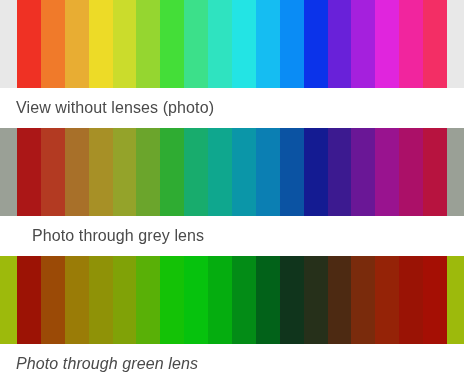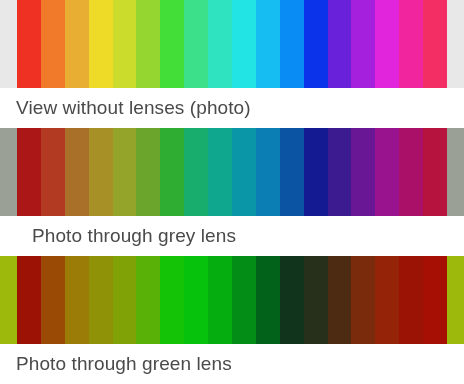--- a/index.html
+++ b/index.html
@@ -49,29 +49,30 @@
     height: 100%;
   }
   .strip .bands .band {
     flex: 1 1 0;
     height: 100%;
   }
   .caption {
     height: 40px;
     line-height: 40px;
     padding: 0 16px 0 16px;
-    font-size: 19px;
+    font-size: 16px;
     color: #4a4a4a;
     background: #ffffff;
     letter-spacing: 0.1px;
     white-space: nowrap;
     overflow: hidden;
   }
   .caption-last {
     height: 40px;
+    font-style: italic;
   }
 </style>
 </head>
 <body style="background: rgb(255, 255, 255);">
 
 <div class="page">
 
   <div class="panel">
     <div class="strip">
       <div class="margin-left" style="background: rgb(232, 232, 232);"></div>

